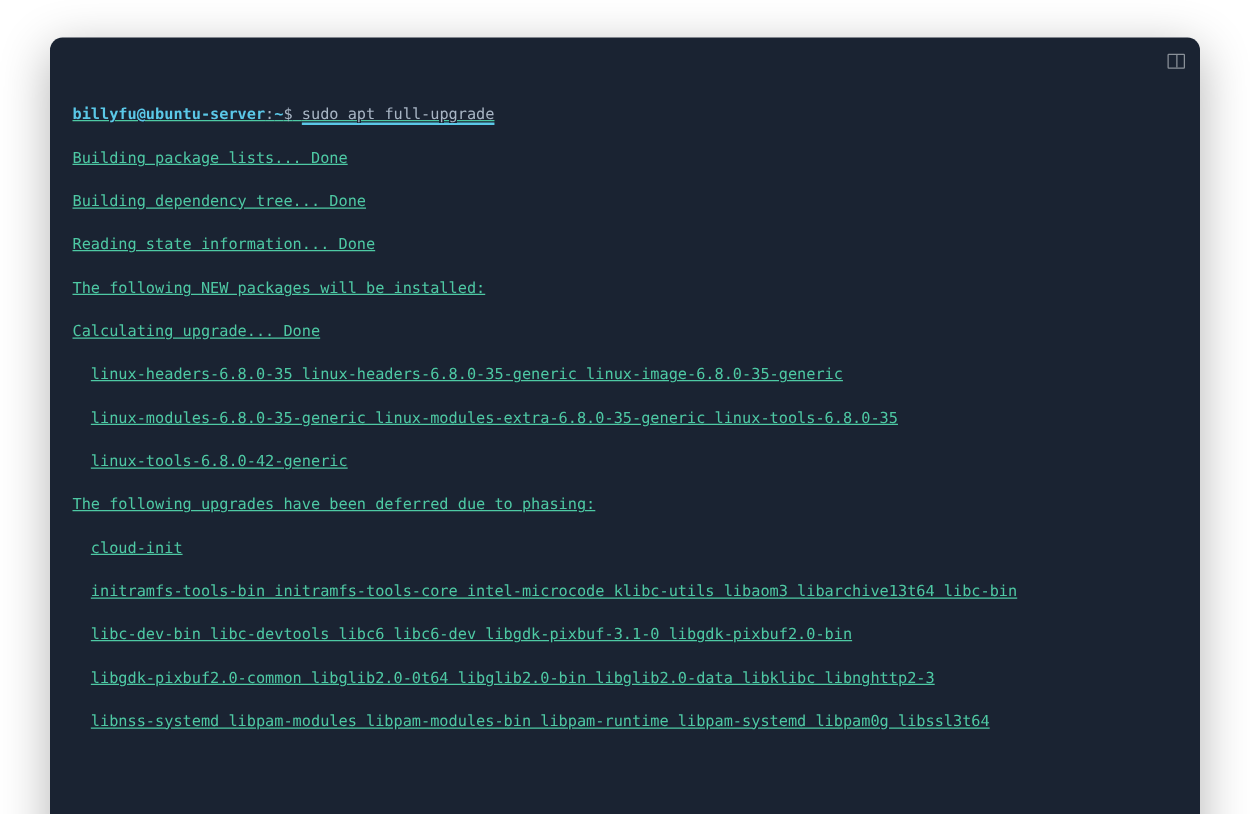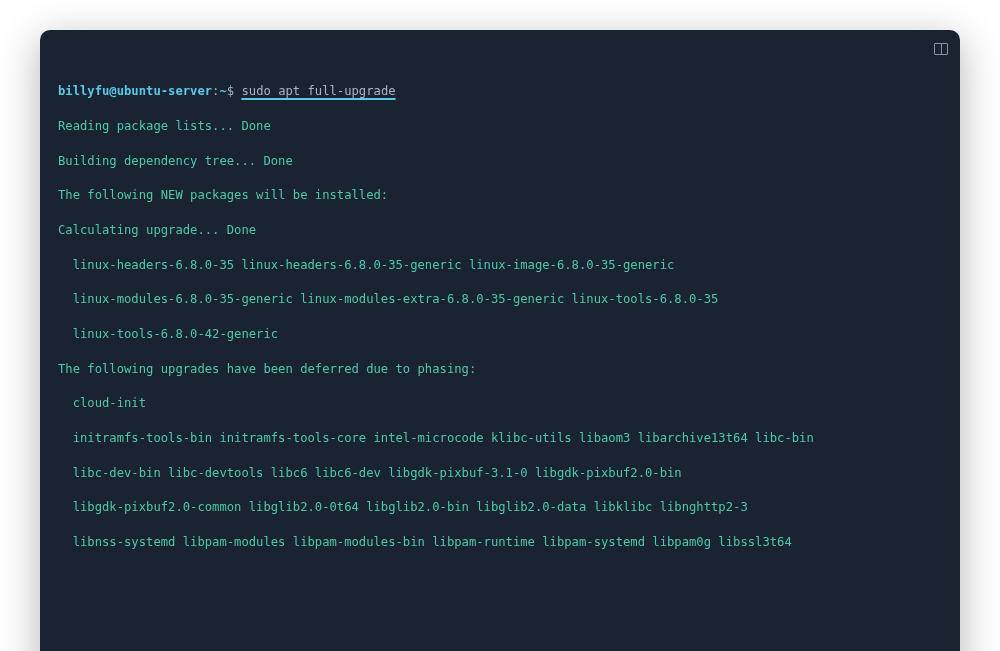--- a/index.html
+++ b/index.html
@@ -63,36 +63,38 @@
     }
     .command {
       color: #a8b5c4;
       text-decoration: underline;
       text-decoration-color: #5bc8e8;
       text-underline-offset: 3px;
       text-decoration-thickness: 2px;
     }
     .line {
       display: block;
+      text-decoration: underline;
     }
     .indent {
       padding-left: 2ch;
     }
   </style>
 </head>
 <body>
 
 <div class="terminal-window">
   <div class="window-controls">
     <span class="window-control-icon"></span>
   </div>
   <div class="terminal-content">
 <span class="line"><span class="prompt-user">billyfu@ubuntu-server</span><span class="prompt-symbol">:</span><span class="prompt-user">~</span><span class="prompt-symbol">$</span> <span class="command">sudo apt full-upgrade</span></span>
-<span class="line">Reading package lists... Done</span>
+<span class="line">Building package lists... Done</span>
 <span class="line">Building dependency tree... Done</span>
+<span class="line">Reading state information... Done</span>
 <span class="line">The following NEW packages will be installed:</span>
 <span class="line">Calculating upgrade... Done</span>
 <span class="line indent">linux-headers-6.8.0-35 linux-headers-6.8.0-35-generic linux-image-6.8.0-35-generic</span>
 <span class="line indent">linux-modules-6.8.0-35-generic linux-modules-extra-6.8.0-35-generic linux-tools-6.8.0-35</span>
 <span class="line indent">linux-tools-6.8.0-42-generic</span>
 <span class="line">The following upgrades have been deferred due to phasing:</span>
 <span class="line indent">cloud-init</span>
 <span class="line indent">initramfs-tools-bin initramfs-tools-core intel-microcode klibc-utils libaom3 libarchive13t64 libc-bin</span>
 <span class="line indent">libc-dev-bin libc-devtools libc6 libc6-dev libgdk-pixbuf-3.1-0 libgdk-pixbuf2.0-bin</span>
 <span class="line indent">libgdk-pixbuf2.0-common libglib2.0-0t64 libglib2.0-bin libglib2.0-data libklibc libnghttp2-3</span>

